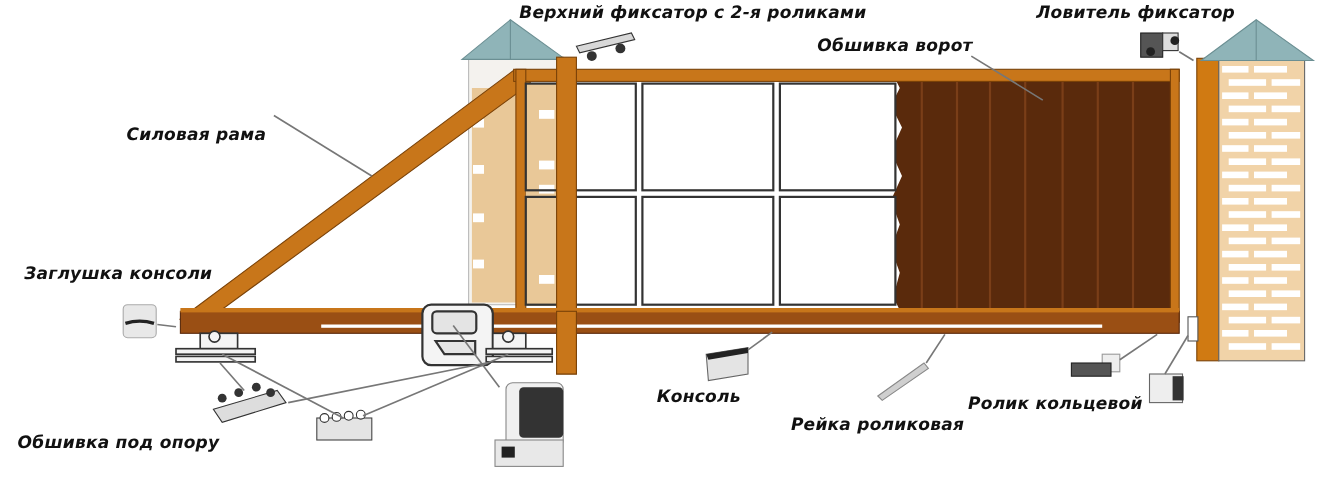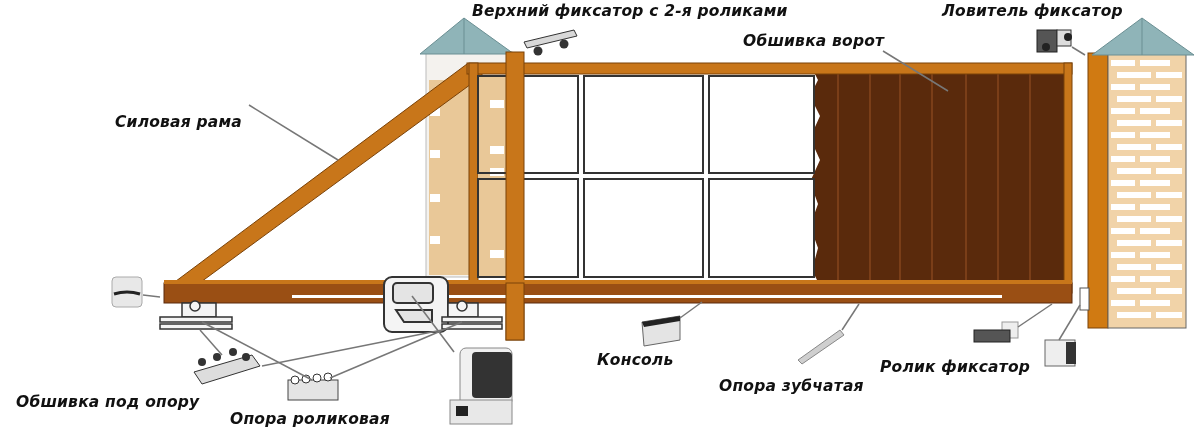--- a/index.html
+++ b/index.html
@@ -223,18 +223,18 @@
       <line x1="1006" y1="327" x2="1040" y2="304"></line>
       <line x1="1047" y1="340" x2="1068" y2="305"></line>
       <line x1="1060" y1="47" x2="1073" y2="55"></line>
     </g>
   </svg>
 
   <div class="label" style="left:460px;top:2px;">Верхний фиксатор с 2-я роликами</div>
   <div class="label" style="left:930px;top:2px;">Ловитель фиксатор</div>
   <div class="label" style="left:715px;top:32px;margin-left:16px;">Обшивка ворот</div>
   <div class="label" style="left:103px;top:73px;margin-top:40px;">Силовая рама</div>
+  <div class="label" style="left:10px;top:240px;">Заглушка консоли</div>
   <div class="label" style="left:585px;top:351px;">Консоль</div>
-  <div class="label" style="left:868px;top:358px;">Ролик фиксатор</div>
-  <div class="label" style="left:707px;top:377px;">Опора зубчатая</div>
+  <div class="label" style="left:868px;top:358px;">Ролик кольцевой</div>
+  <div class="label" style="left:707px;top:377px;">Рейка роликовая</div>
   <div class="label" style="left:4px;top:393px;">Обшивка под опору</div>
-  <div class="label" style="left:218px;top:410px;">Опора роликовая</div>
 </div>
 
 </body></html>

